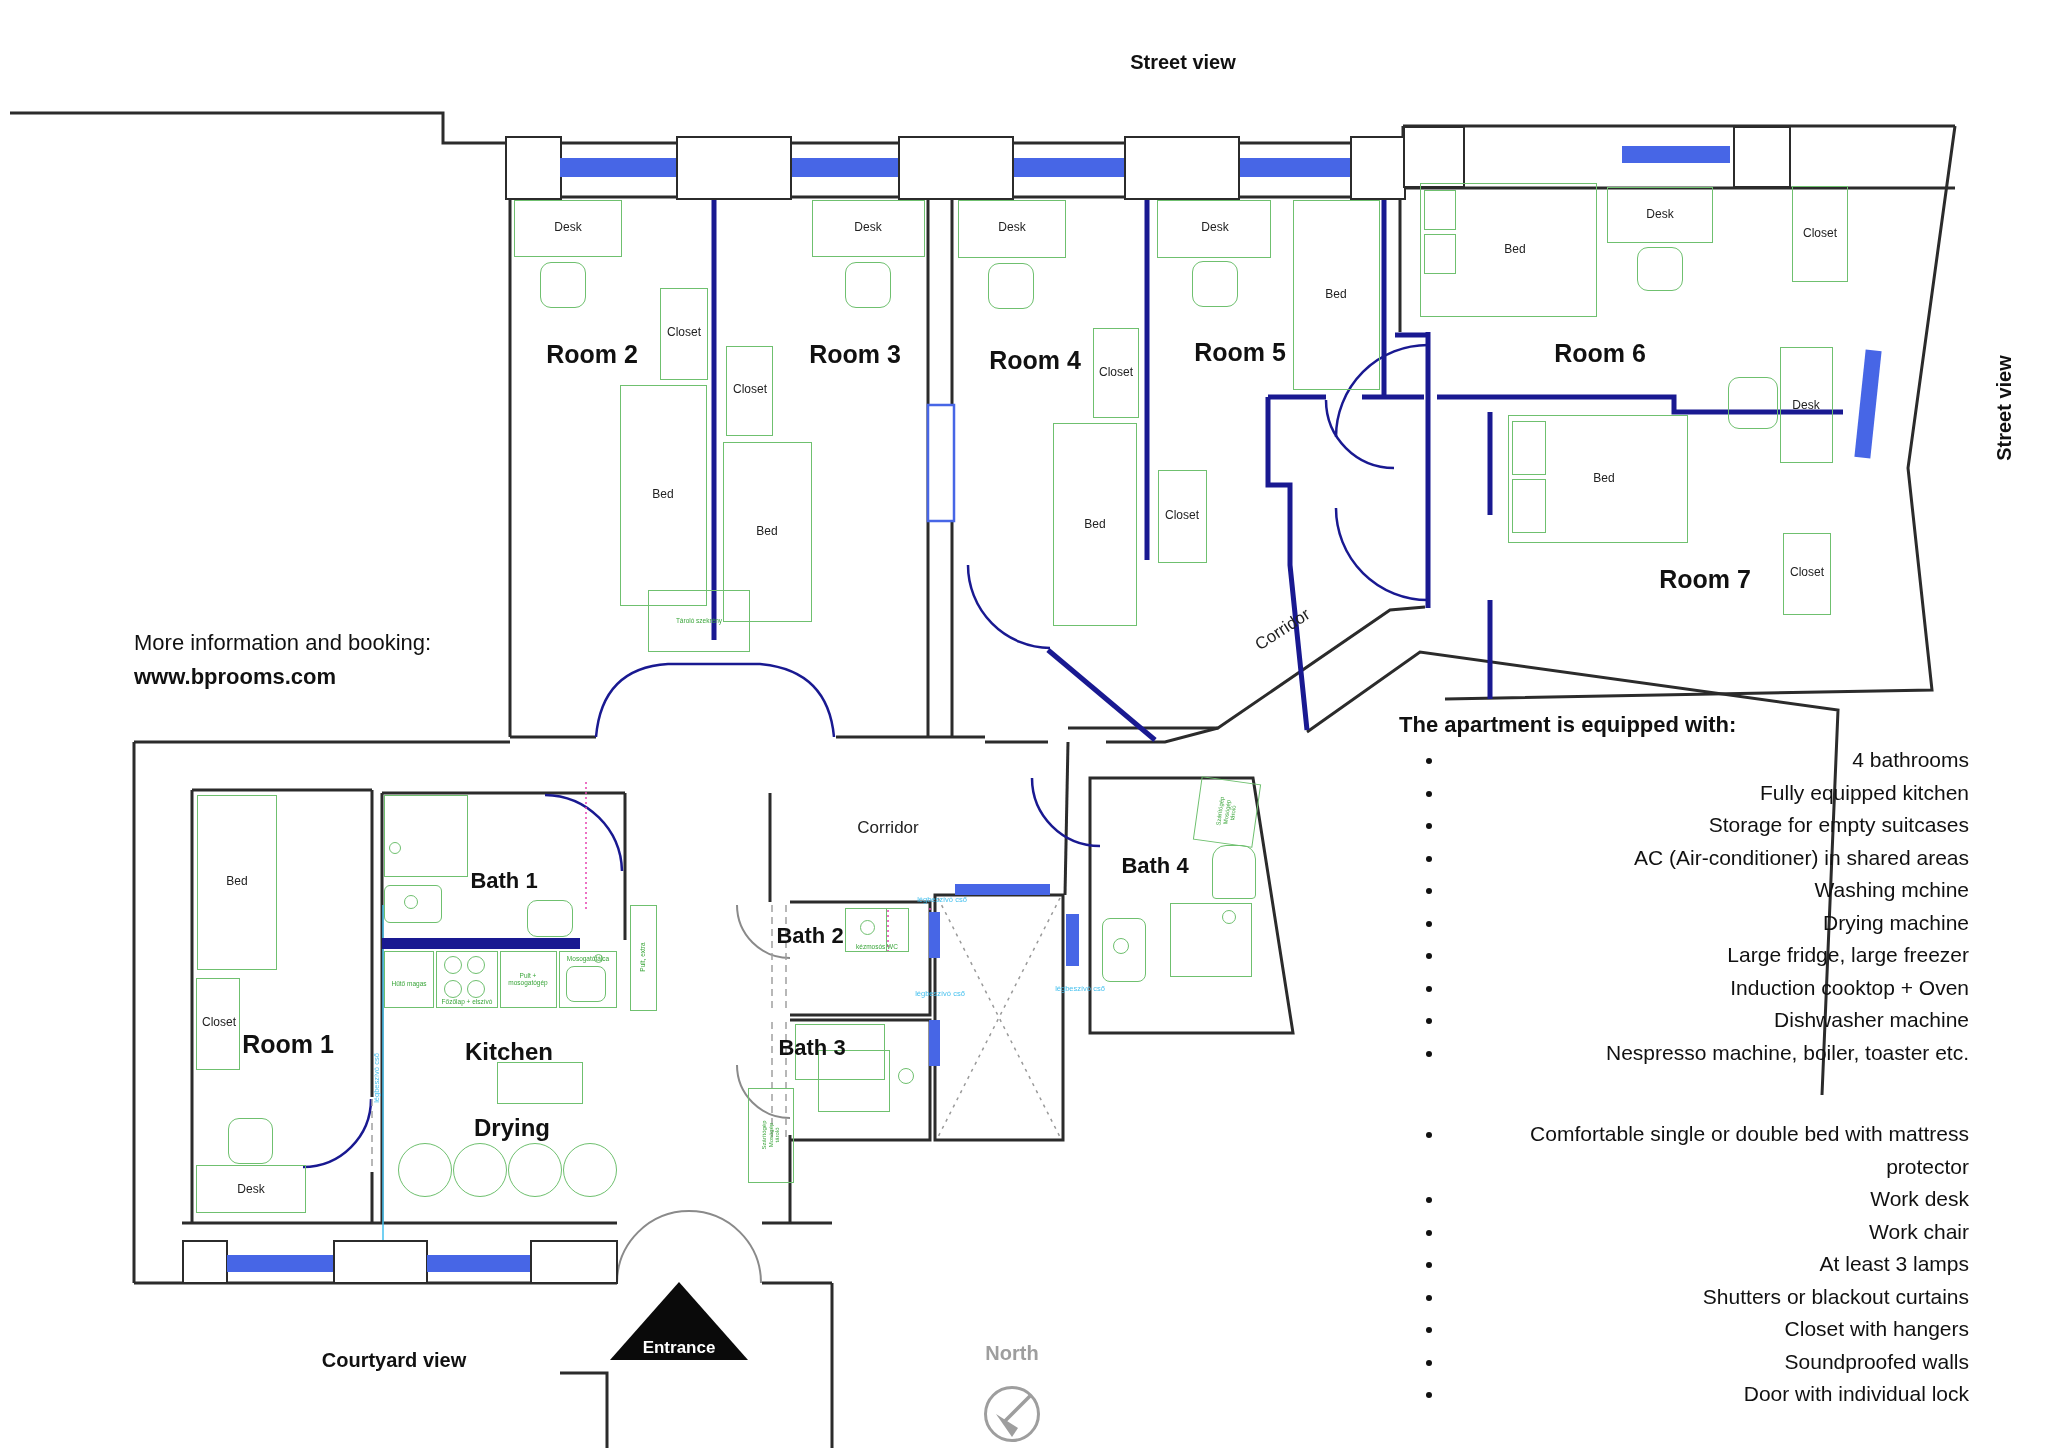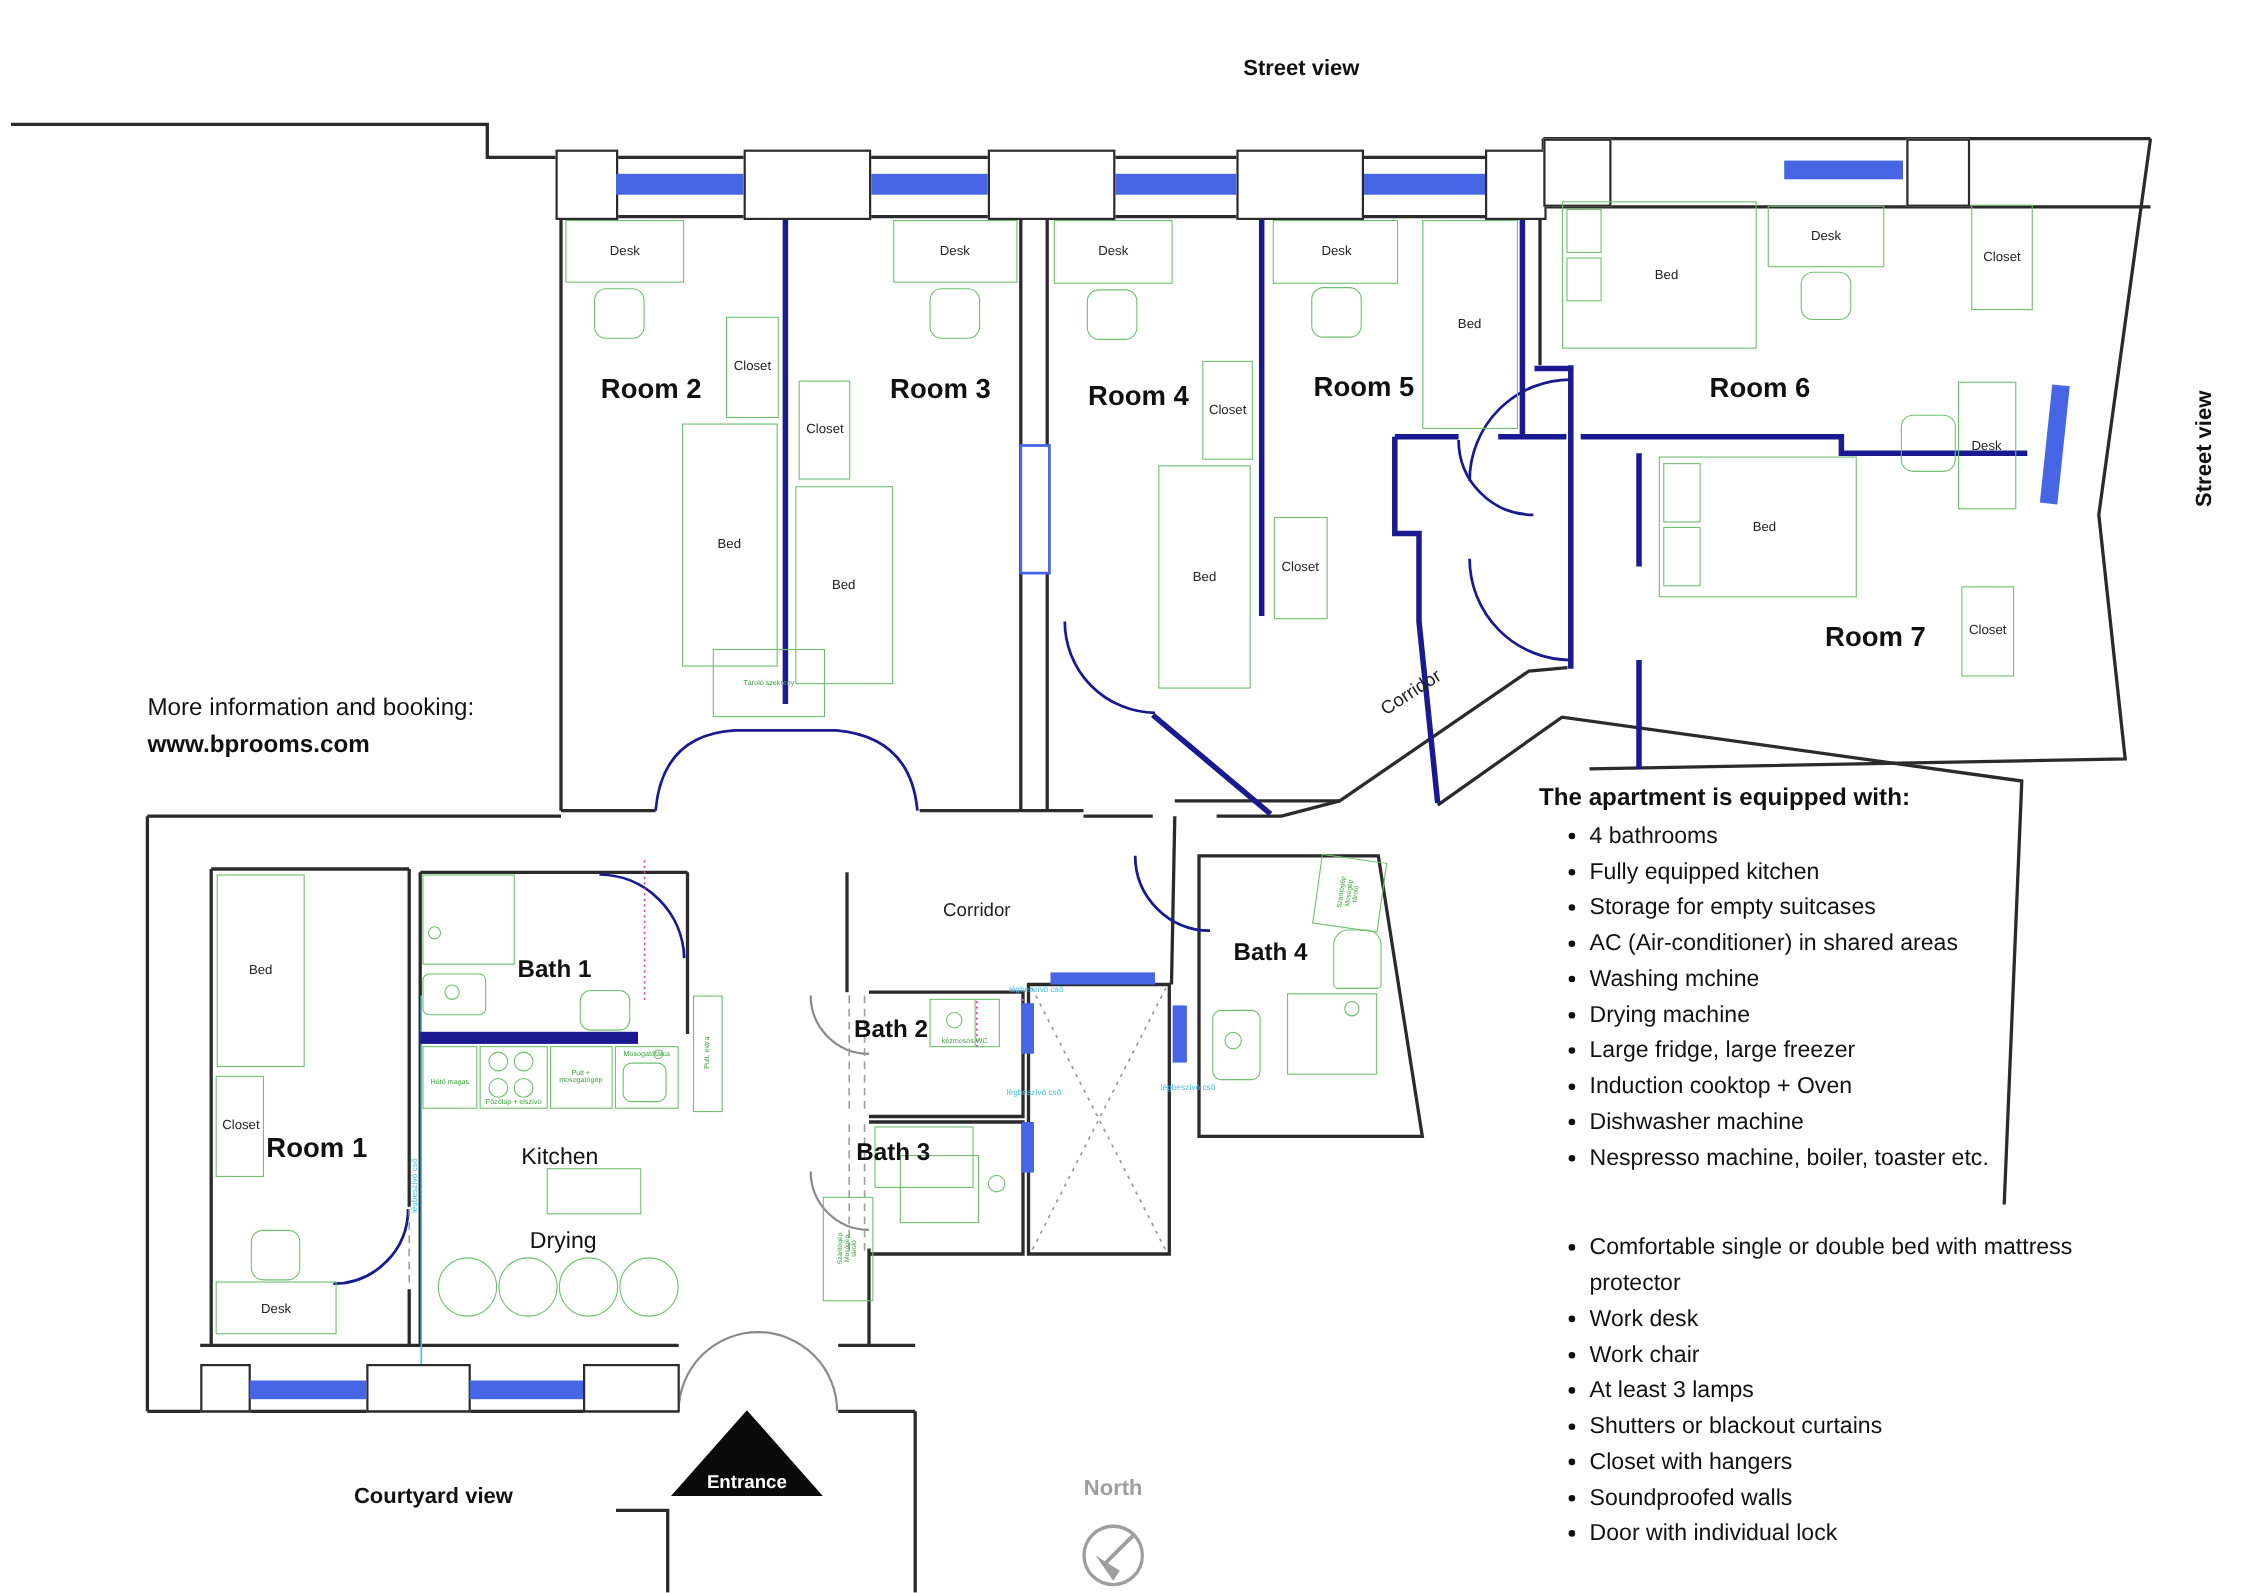--- a/index.html
+++ b/index.html
@@ -3,38 +3,38 @@
 <meta charset="utf-8">
 <style>
   html,body{margin:0;padding:0;background:#fff;}
   #plan{position:relative;width:2048px;height:1448px;background:#fff;
         font-family:"Liberation Sans",sans-serif;color:#111;overflow:hidden;}
   #plan svg.layer{position:absolute;left:0;top:0;}
   .abs{position:absolute;}
   .lbl{position:absolute;transform:translate(-50%,-50%);white-space:nowrap;line-height:1.1;text-align:center;}
   .room{font-size:25px;font-weight:bold;}
   .bath{font-size:22px;font-weight:bold;}
-  .area{font-size:21px;font-weight:normal;}
+  .area{font-size:24px;font-weight:bold;}
   .corr{font-size:17px;color:#222;}
   .view{font-size:20px;font-weight:bold;}
   .furn{font-size:12px;color:#222;}
   .tiny{font-size:6.5px;color:#3aa53a;}
   .cyan{font-size:7.5px;color:#45c0ee;}
   .ml{white-space:pre-line;}
   .f{position:absolute;border:1.5px solid #6fc06f;background:transparent;box-sizing:border-box;}
   .chair{border-radius:11px;}
   .circle{border-radius:50%;}
   .win{position:absolute;background:#4766e6;}
   .pillar{position:absolute;background:#fff;border:2px solid #2b2b2b;box-sizing:border-box;}
   .navybar{position:absolute;background:#191991;}
   .booking1{font-size:22px;}
   .booking2{font-size:22px;font-weight:bold;}
   .list{position:absolute;width:570px;}
   .list h3{margin:0 0 6px 0;font-size:22px;}
-  .list ul{margin:0;padding-left:46px;}
+  .list ul{margin:0;padding-left:46px;text-align:right;}
   .list li{font-size:21px;line-height:32.5px;}
   .tri{position:absolute;width:0;height:0;border-left:69px solid transparent;
        border-right:69px solid transparent;border-bottom:78px solid #0a0a0a;}
   .entr{position:absolute;transform:translate(-50%,-50%);color:#fff;font-weight:bold;font-size:17px;}
   .north{color:#9e9e9e;}
   .compass{position:absolute;width:56px;height:56px;border:3.5px solid #9e9e9e;border-radius:50%;box-sizing:border-box;}
 </style>
 </head>
 <body>
 

